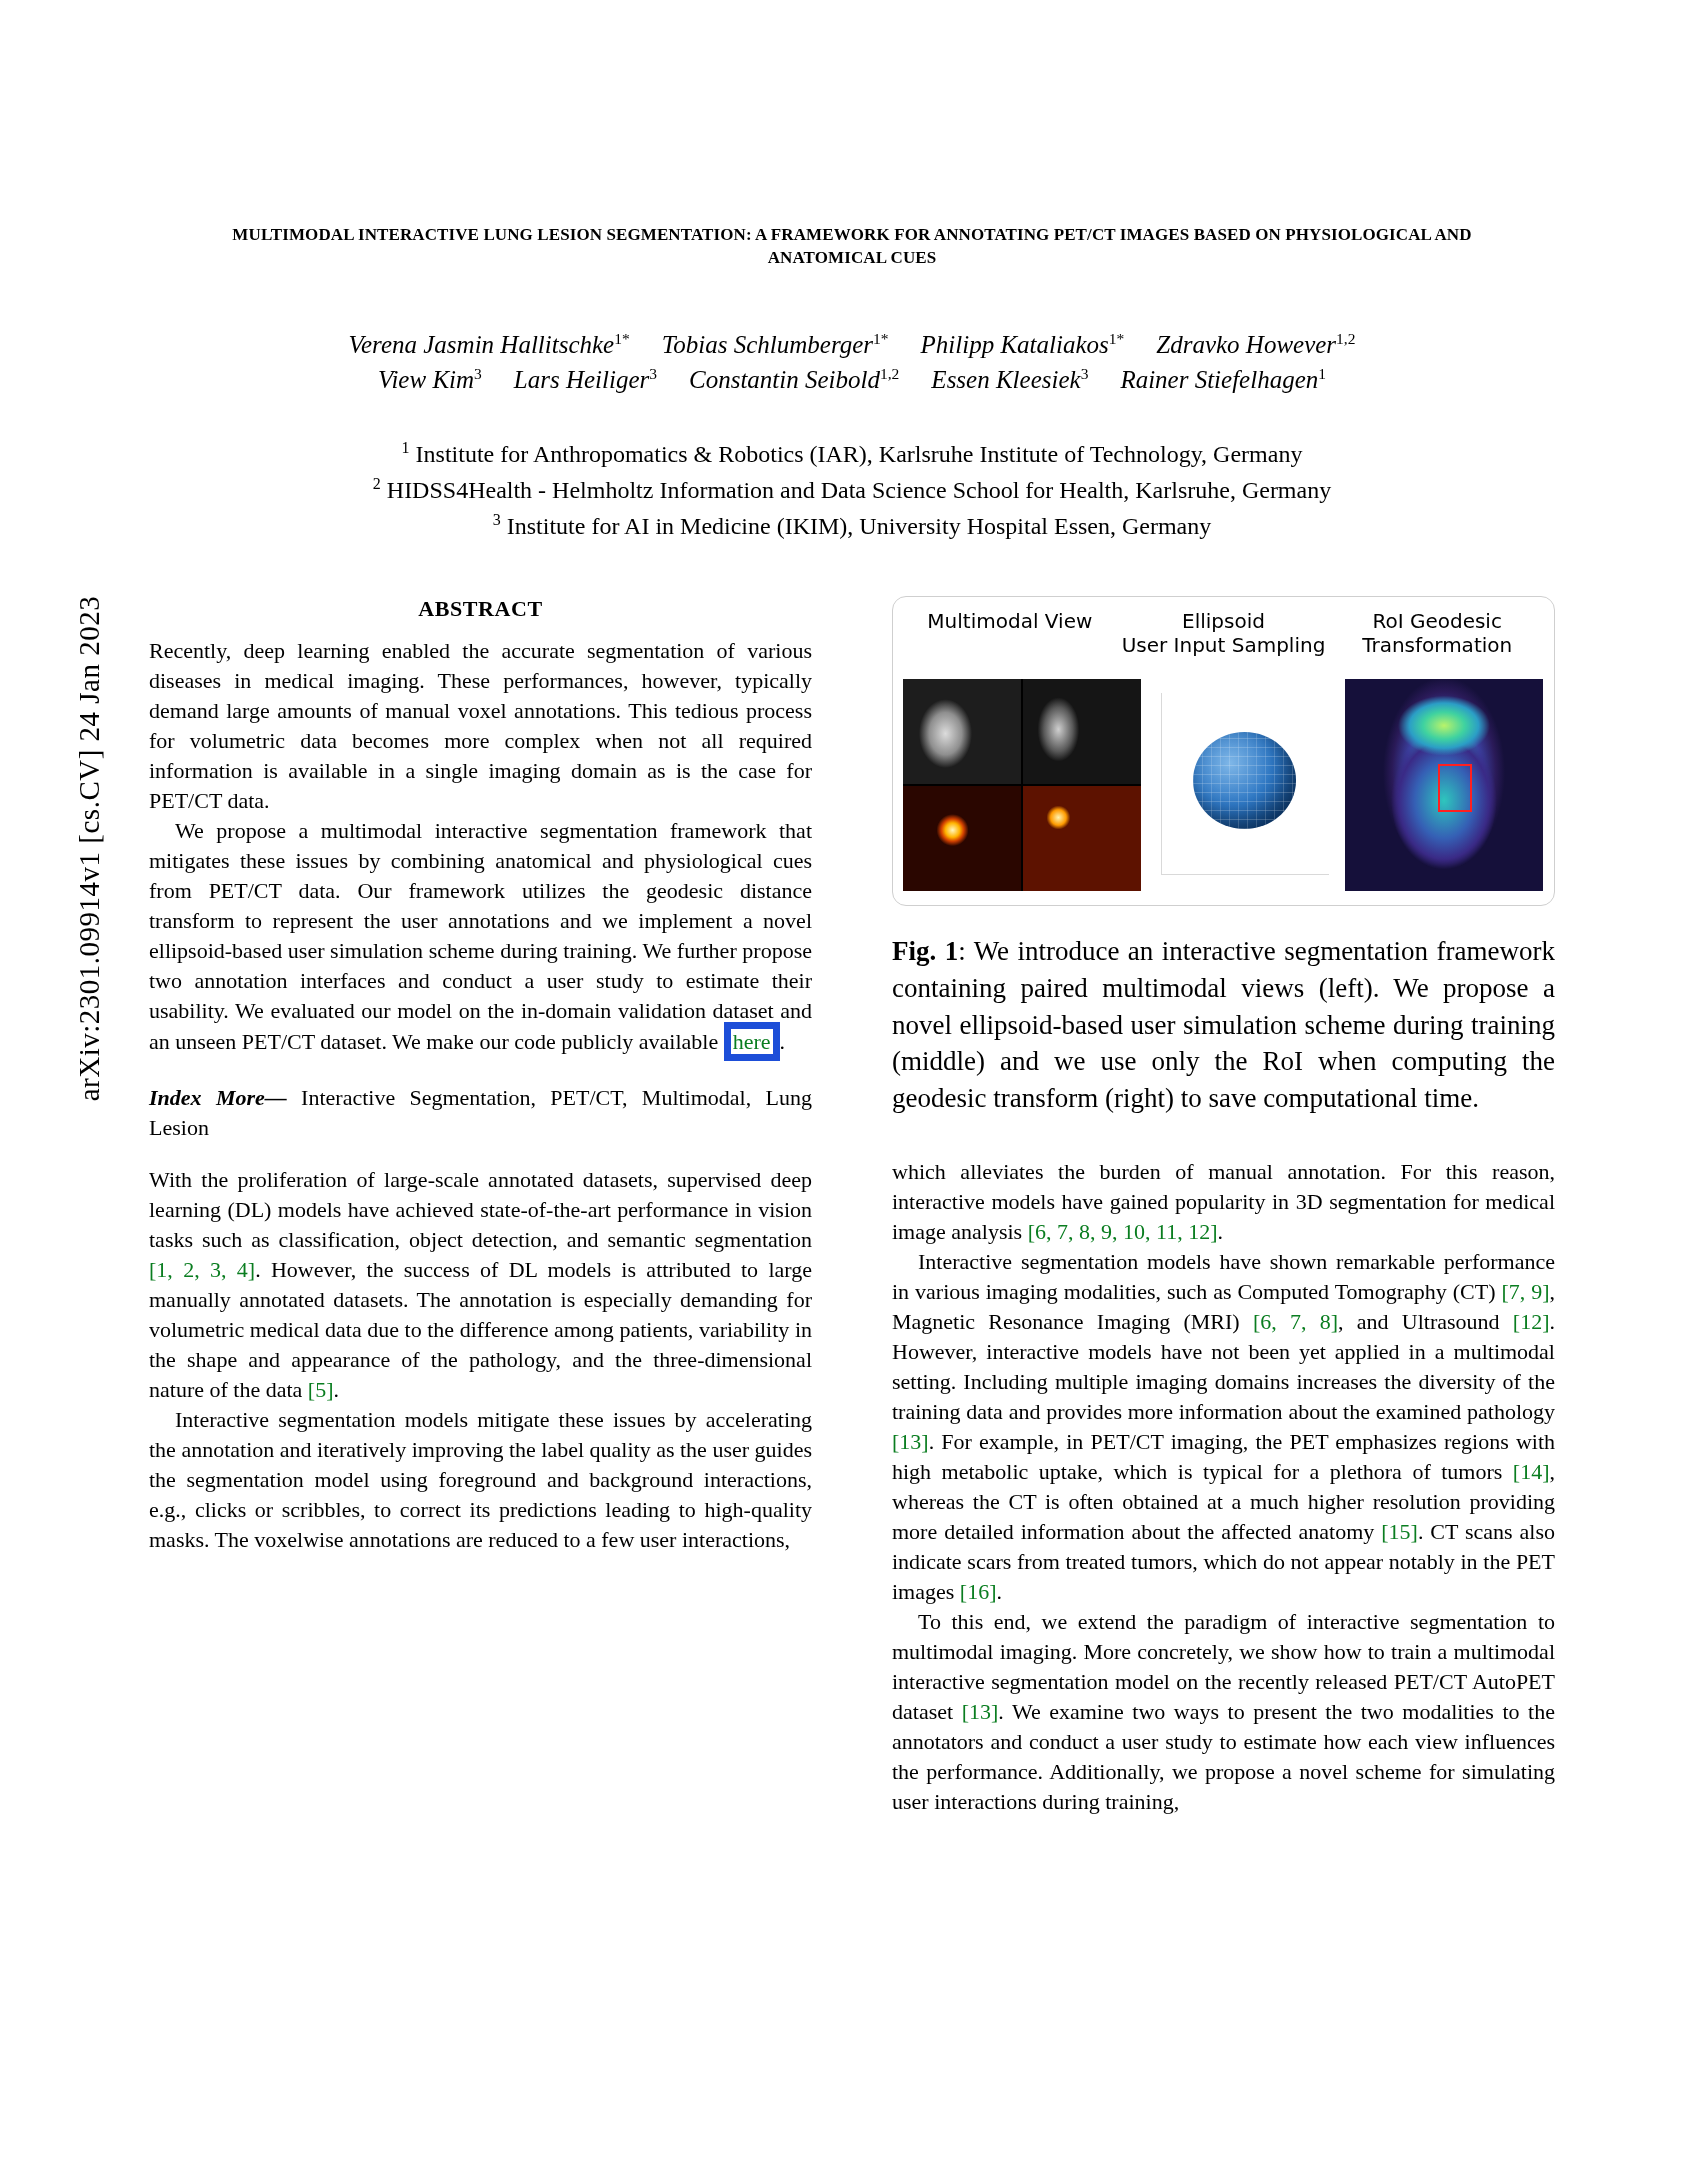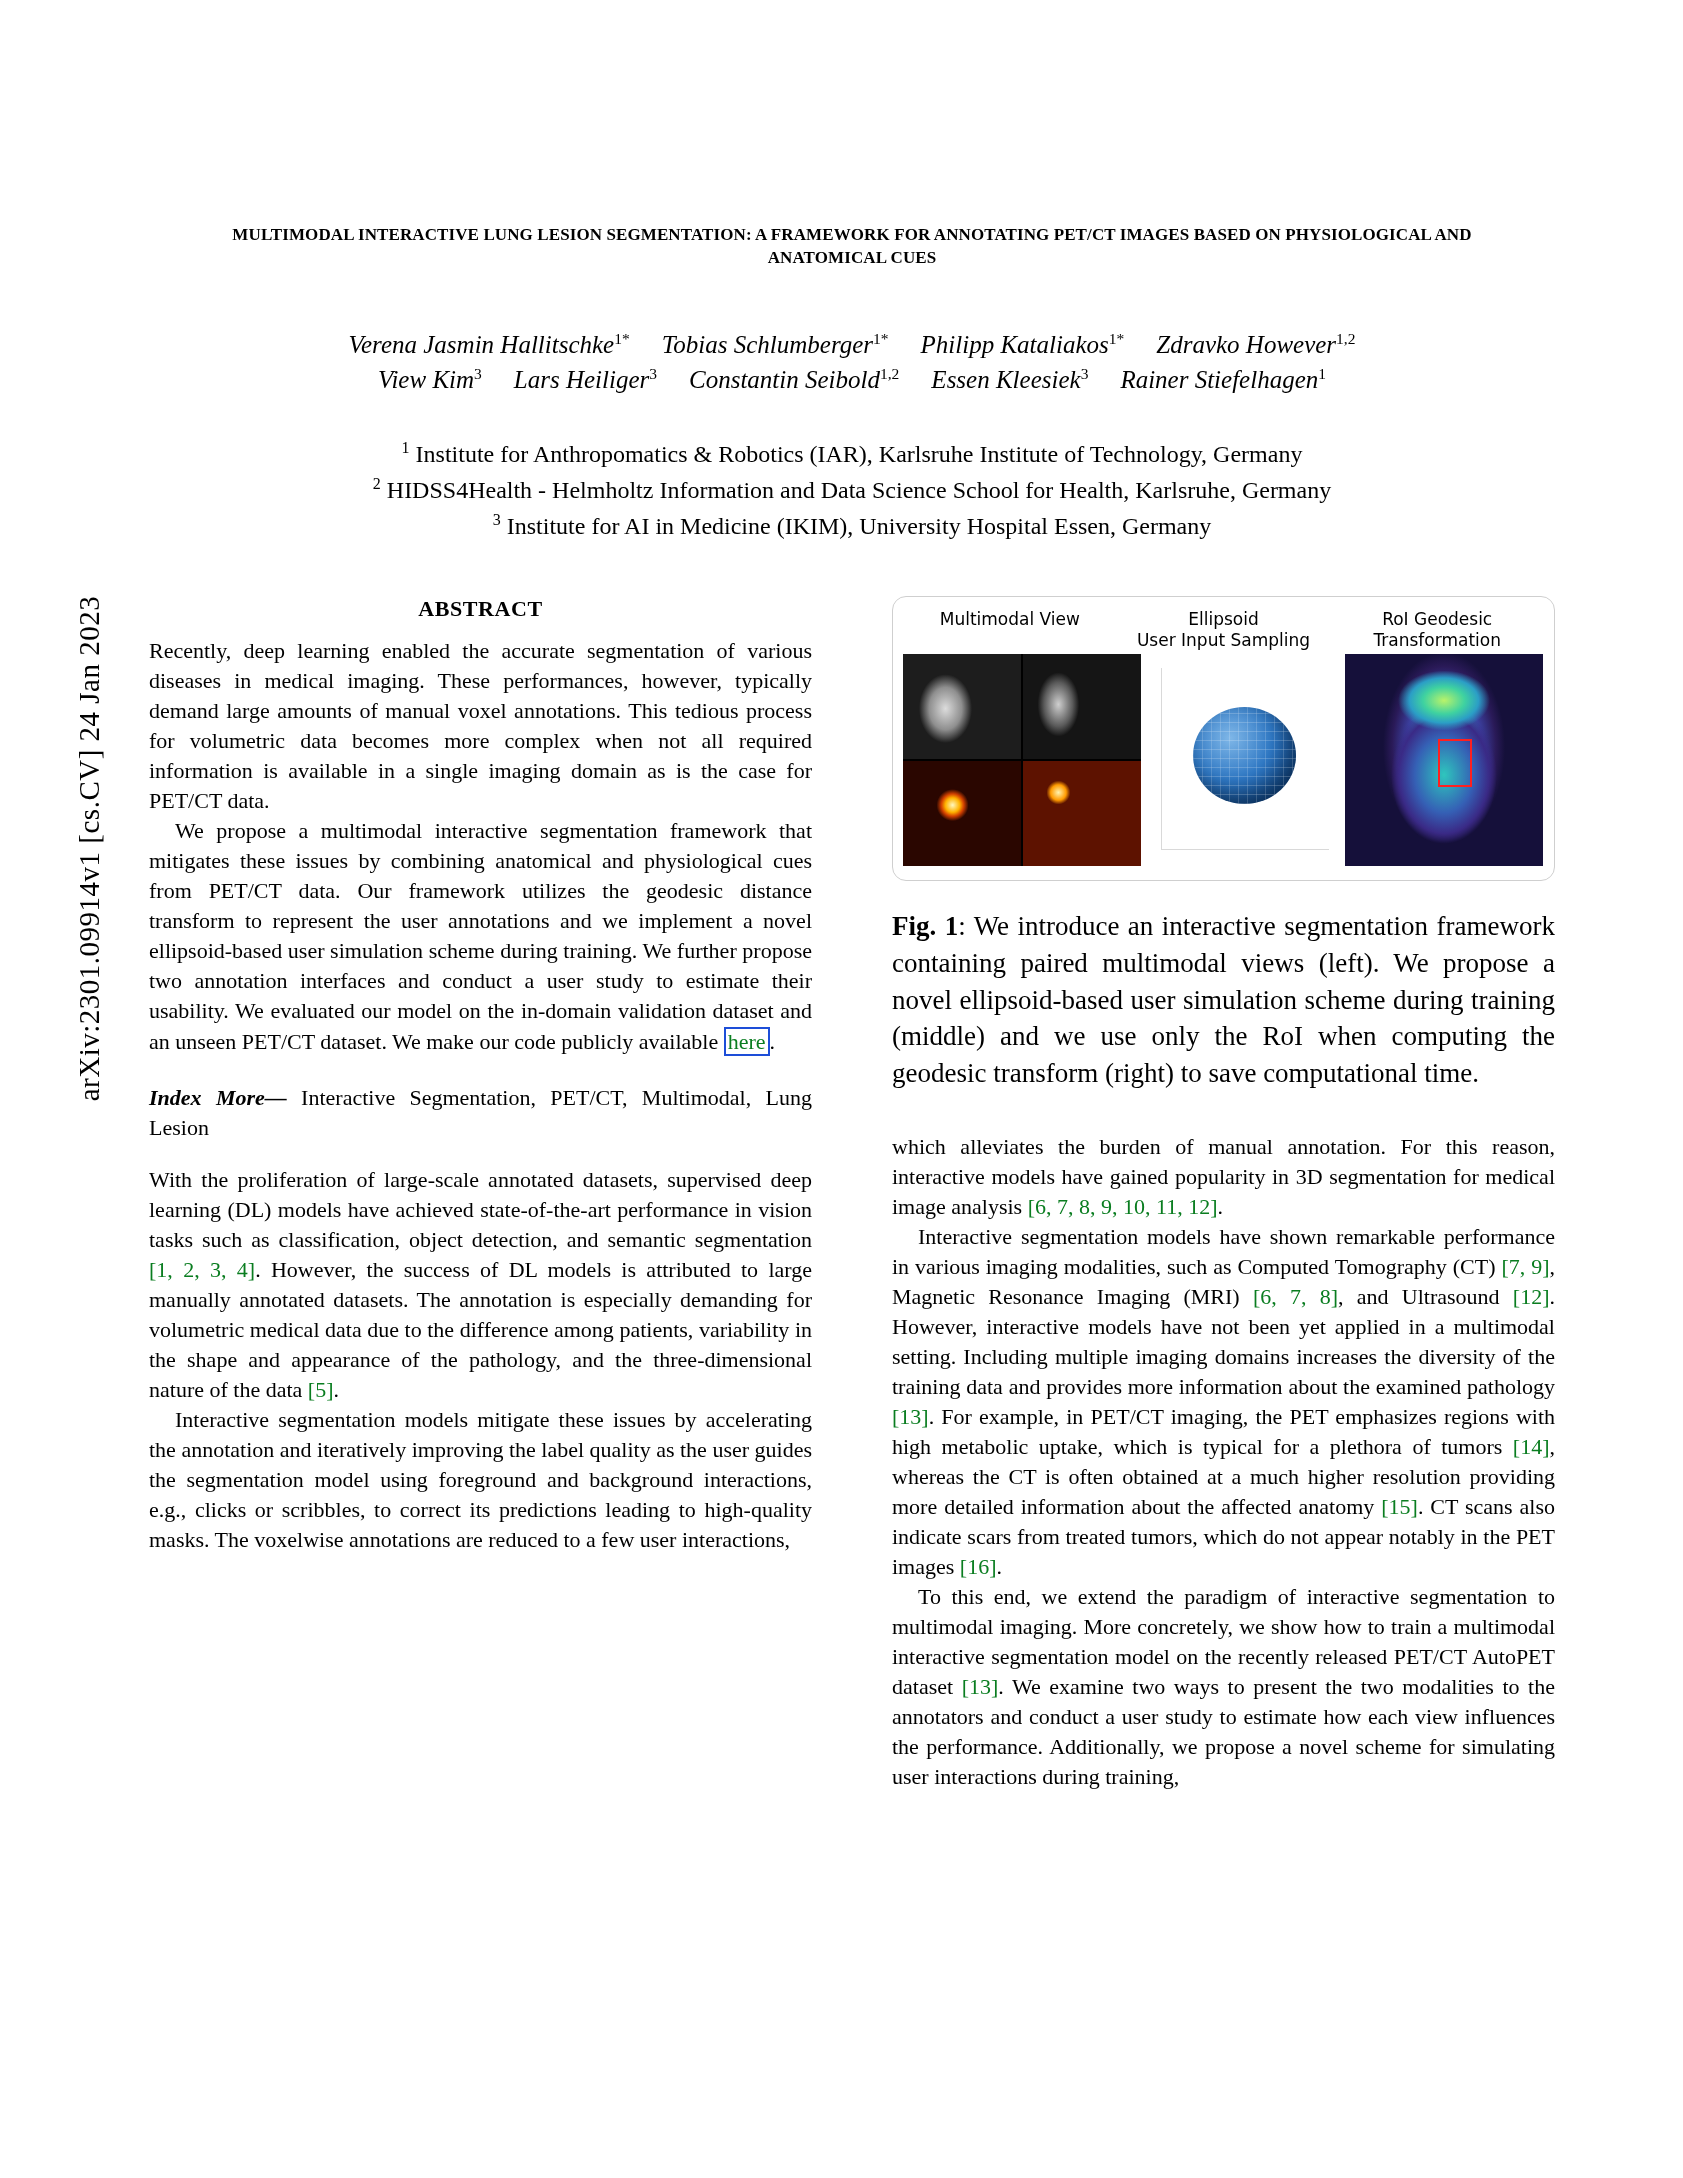--- a/index.html
+++ b/index.html
@@ -116,21 +116,21 @@
     line-height: 1.365;
     text-align: justify;
     text-justify: inter-word;
     hyphens: auto;
   }
   p.body + p.body { text-indent: 26px; }
 
   .cite { color: #0a7d20; }
   .linkbox {
     color: #0a7d20;
-    border: 2px solid #1d4ed8;
+    border: 7px solid #1d4ed8;
     padding: 0 2px;
   }
 
   .idx {
     margin-top: 26px;
     font-size: 22px;
     line-height: 1.365;
     text-align: justify;
   }
   .idx b { font-style: italic; }
@@ -141,24 +141,24 @@
     border: 1px solid #cfcfcf;
     border-radius: 14px;
     box-sizing: border-box;
     padding: 12px 10px 14px 10px;
     background: #fff;
   }
   .fig-headers {
     display: flex;
     justify-content: space-between;
     font-family: "DejaVu Sans", sans-serif;
-    font-size: 17px;
+    font-size: 20px;
     line-height: 1.2;
     text-align: center;
-    margin-bottom: 4px;
+    margin-bottom: 22px;
   }
   .fig-headers > div { flex: 1; }
   .fig-headers .h2, .fig-headers .h3 { padding-top: 0px; }
 
   .fig-panels {
     display: flex;
     gap: 8px;
     align-items: flex-start;
   }
 

